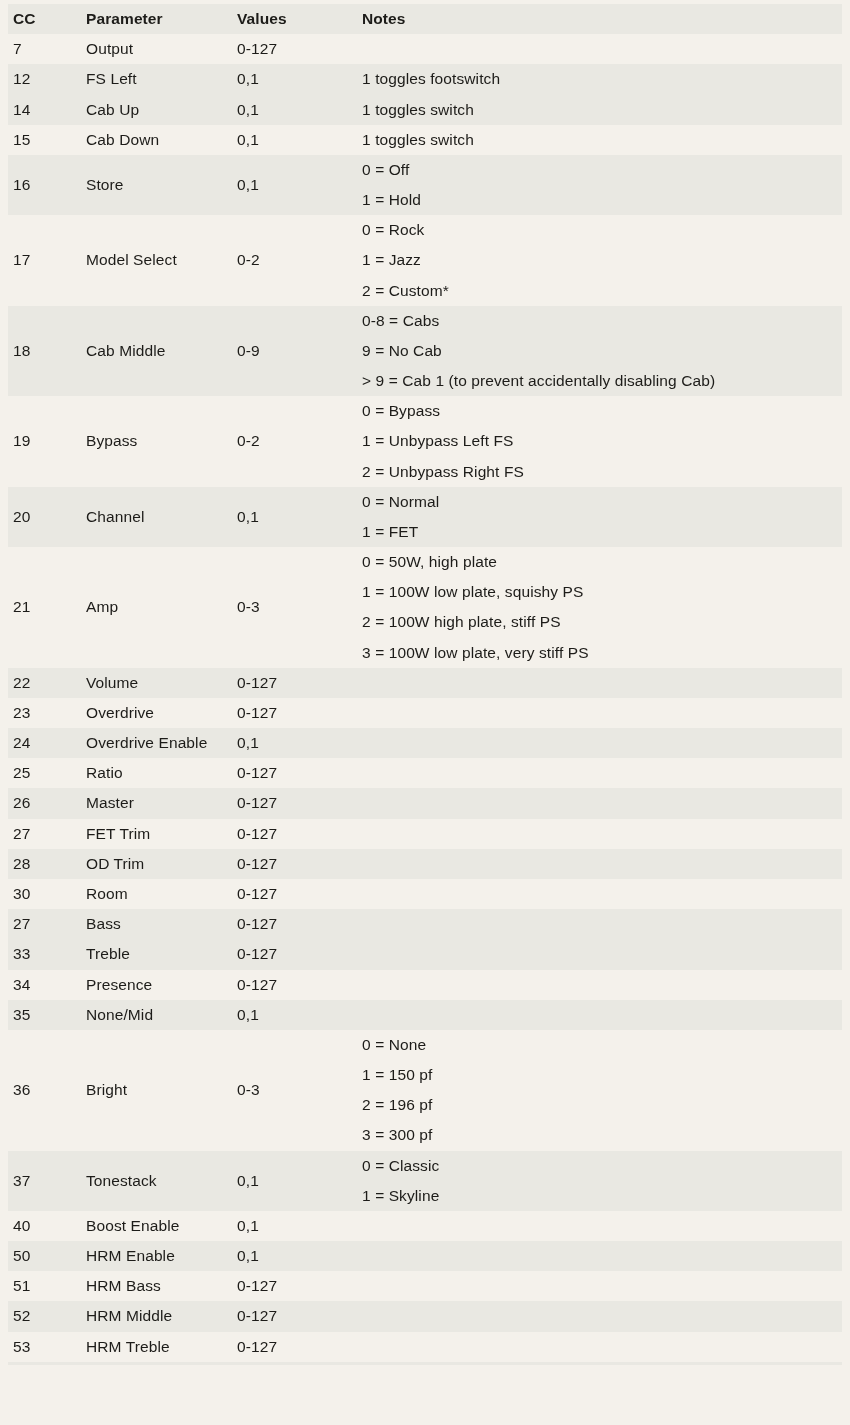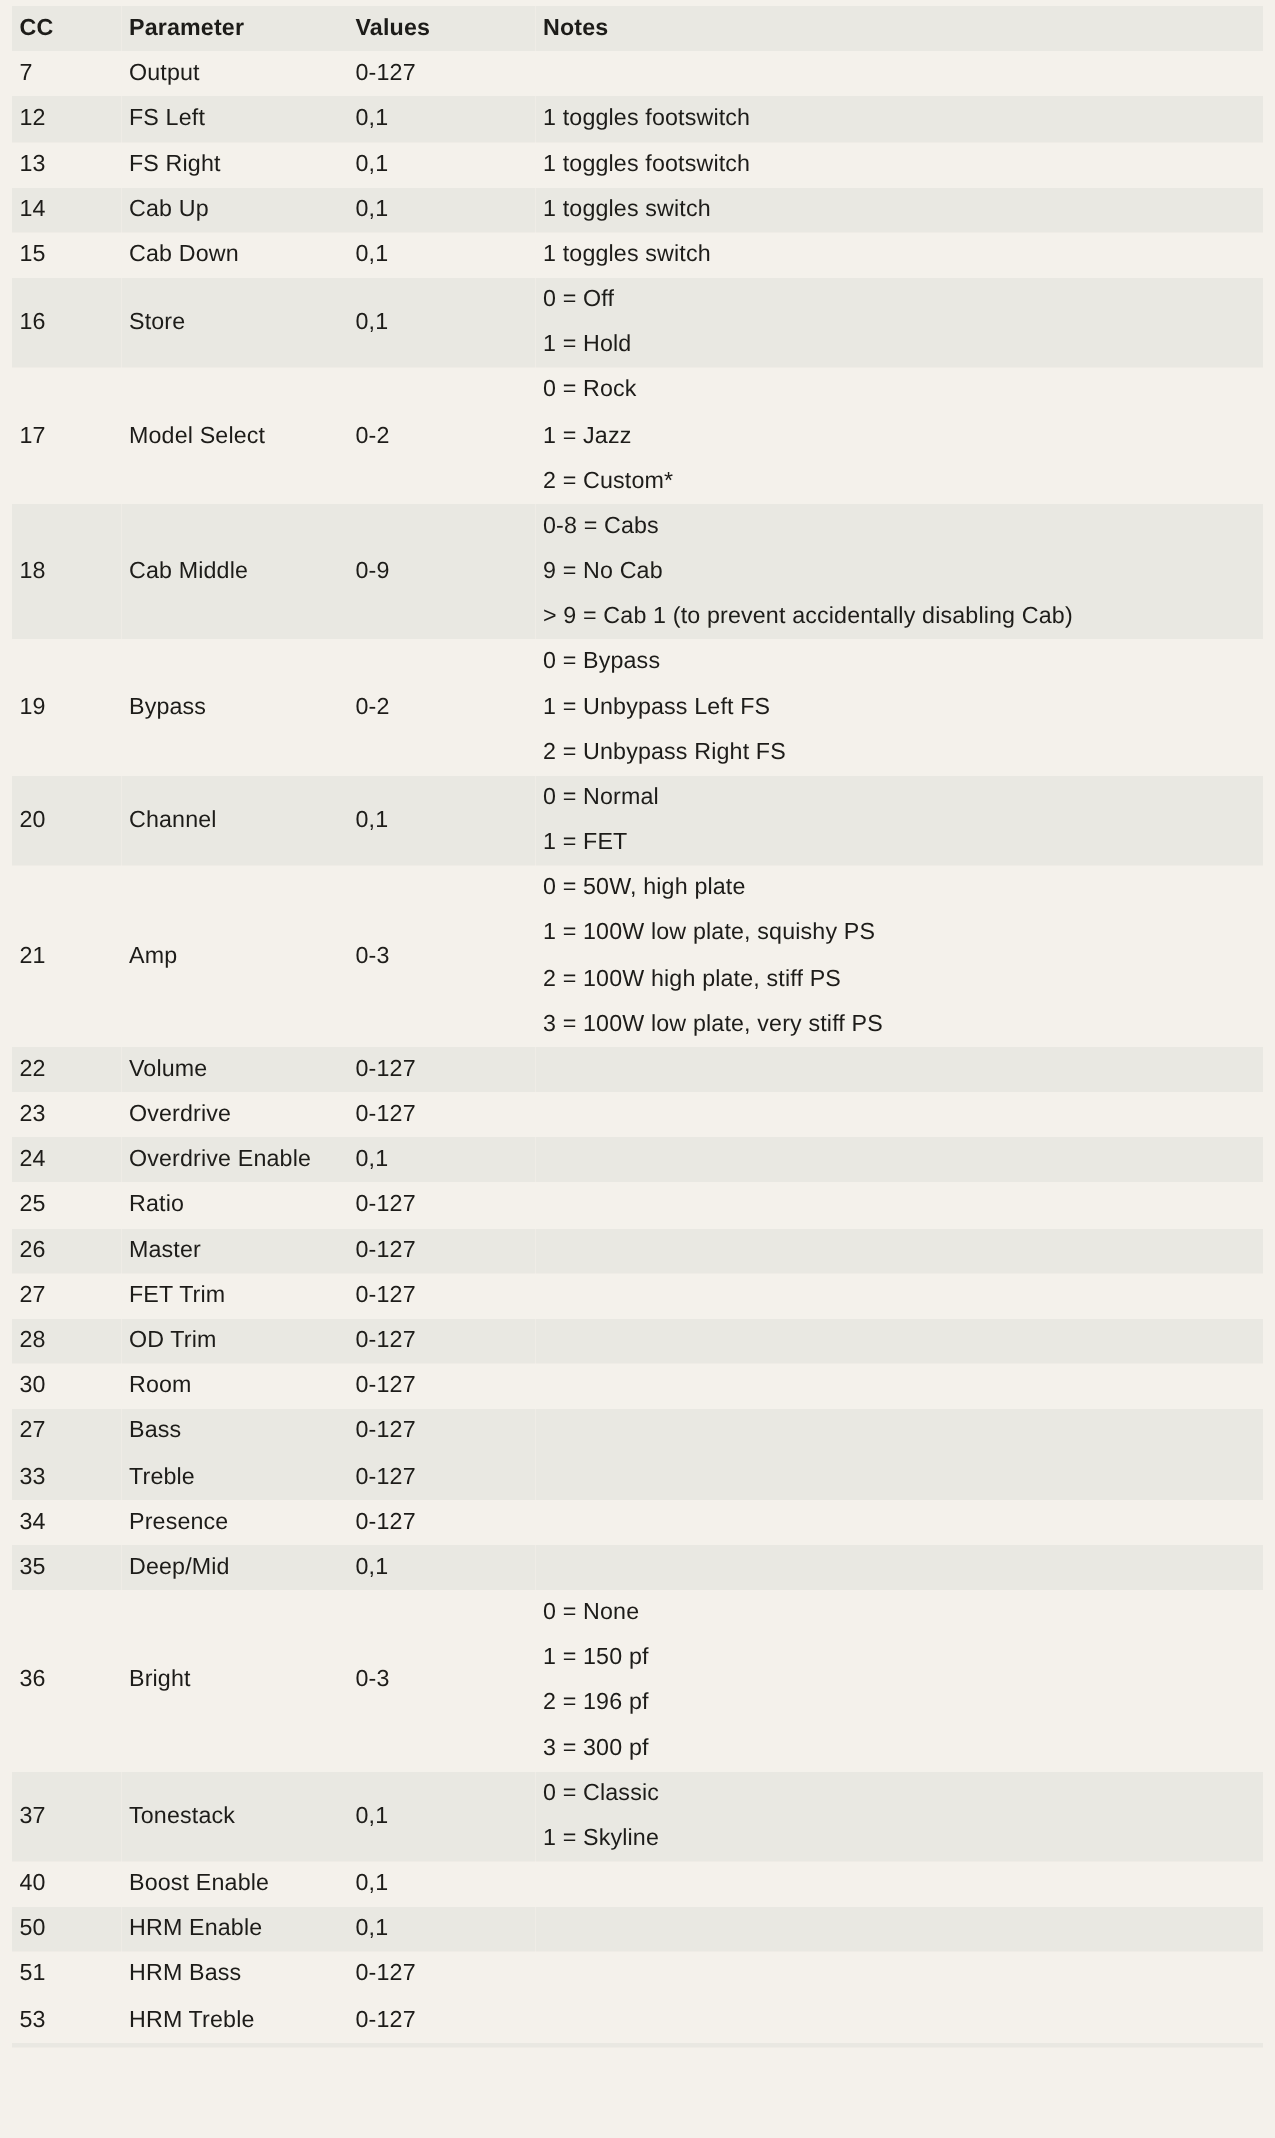--- a/index.html
+++ b/index.html
@@ -76,28 +76,20 @@
           <td data-name="notes-cell"></td>
         </tr>
         <tr class="stripe" data-name="table-row">
           <td data-name="cc-cell">12</td>
           <td data-name="parameter-cell">FS Left</td>
           <td data-name="values-cell">0,1</td>
           <td data-name="notes-cell">
             <div data-name="note-line">1 toggles footswitch</div>
           </td>
         </tr>
-        <tr data-name="table-row">
-          <td data-name="cc-cell">13</td>
-          <td data-name="parameter-cell">FS Right</td>
-          <td data-name="values-cell">0,1</td>
-          <td data-name="notes-cell">
-            <div data-name="note-line">1 toggles footswitch</div>
-          </td>
-        </tr>
         <tr class="stripe" data-name="table-row">
           <td data-name="cc-cell">14</td>
           <td data-name="parameter-cell">Cab Up</td>
           <td data-name="values-cell">0,1</td>
           <td data-name="notes-cell">
             <div data-name="note-line">1 toggles switch</div>
           </td>
         </tr>
         <tr data-name="table-row">
           <td data-name="cc-cell">15</td>
@@ -227,21 +219,21 @@
           <td data-name="notes-cell"></td>
         </tr>
         <tr data-name="table-row">
           <td data-name="cc-cell">34</td>
           <td data-name="parameter-cell">Presence</td>
           <td data-name="values-cell">0-127</td>
           <td data-name="notes-cell"></td>
         </tr>
         <tr class="stripe" data-name="table-row">
           <td data-name="cc-cell">35</td>
-          <td data-name="parameter-cell">Deep/Mid</td>
+          <td data-name="parameter-cell">None/Mid</td>
           <td data-name="values-cell">0,1</td>
           <td data-name="notes-cell"></td>
         </tr>
         <tr data-name="table-row">
           <td data-name="cc-cell">36</td>
           <td data-name="parameter-cell">Bright</td>
           <td data-name="values-cell">0-3</td>
           <td data-name="notes-cell">
             <div data-name="note-line">0 = None</div>
             <div data-name="note-line">1 = 150 pf</div>
@@ -266,20 +258,26 @@
         </tr>
         <tr class="stripe" data-name="table-row">
           <td data-name="cc-cell">50</td>
           <td data-name="parameter-cell">HRM Enable</td>
           <td data-name="values-cell">0,1</td>
           <td data-name="notes-cell"></td>
         </tr>
         <tr data-name="table-row">
           <td data-name="cc-cell">51</td>
           <td data-name="parameter-cell">HRM Bass</td>
+          <td data-name="values-cell">0-127</td>
+          <td data-name="notes-cell"></td>
+        </tr>
+        <tr class="stripe" data-name="table-row">
+          <td data-name="cc-cell">52</td>
+          <td data-name="parameter-cell">HRM Middle</td>
           <td data-name="values-cell">0-127</td>
           <td data-name="notes-cell"></td>
         </tr>
         <tr data-name="table-row">
           <td data-name="cc-cell">53</td>
           <td data-name="parameter-cell">HRM Treble</td>
           <td data-name="values-cell">0-127</td>
           <td data-name="notes-cell"></td>
         </tr>
       </tbody>

